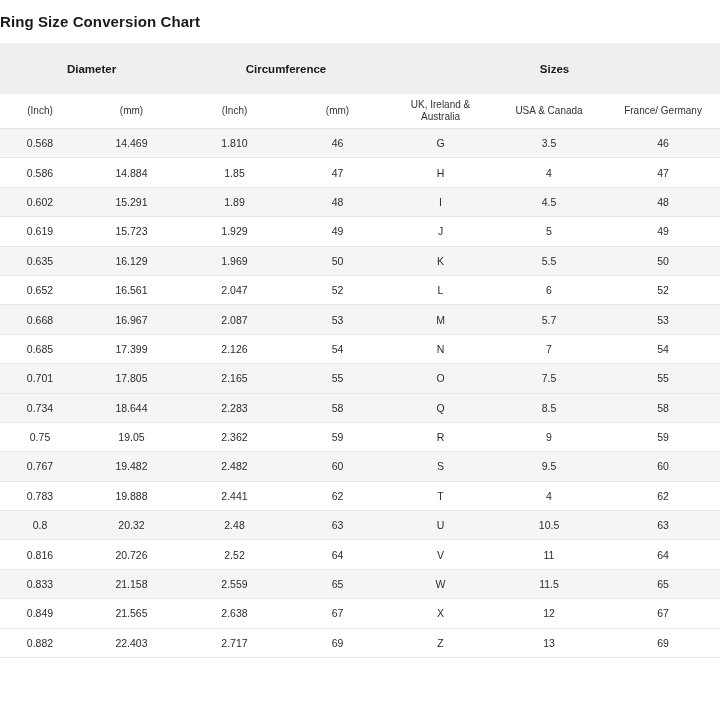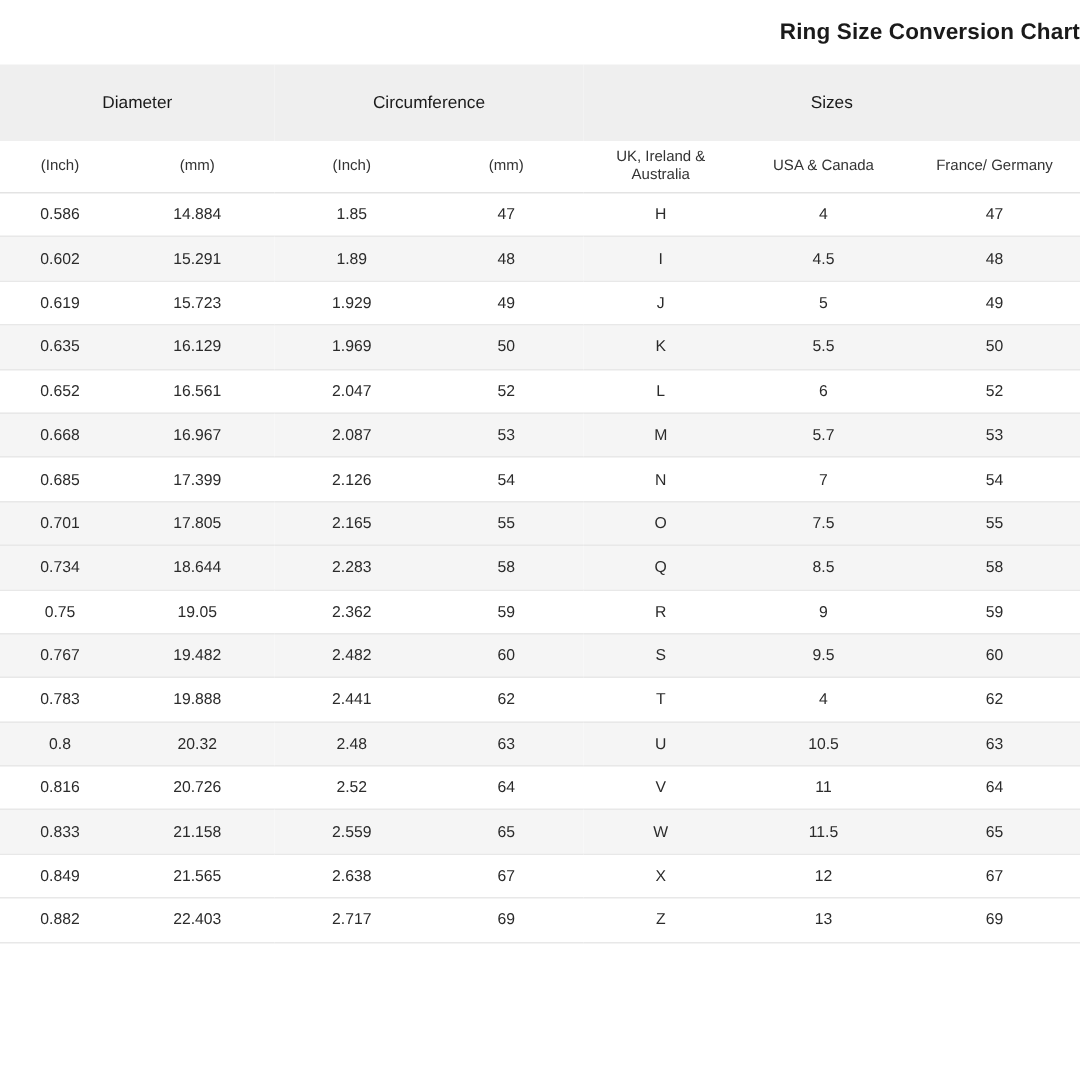--- a/index.html
+++ b/index.html
@@ -13,21 +13,21 @@
     font-family: "Liberation Sans", sans-serif;
     color: #1a1a1a;
     overflow: hidden;
   }
   .page {
     width: 720px;
     height: 720px;
     box-sizing: border-box;
   }
   .title {
-    text-align: right;
+    text-align: left;
     font-size: 15px;
     font-weight: bold;
     color: #1a1a1a;
     padding-top: 13px;
     padding-bottom: 13px;
     letter-spacing: 0.1px;
   }
   table.chart {
     width: 720px;
     border-collapse: collapse;
@@ -36,21 +36,21 @@
   table.chart td, table.chart th {
     text-align: center;
     vertical-align: middle;
     font-weight: normal;
     padding: 0;
   }
   
   tr.group-row th {
     height: 51px;
     font-size: 11.5px;
-    font-weight: normal;
+    font-weight: bold;
     color: #1a1a1a;
     background: #efefef;
     border: none;
   }
   
   tr.sub-row th {
     height: 34px;
     font-size: 10px;
     color: #333333;
     background: #ffffff;
@@ -105,20 +105,29 @@
         <th>(Inch)</th>
         <th>(mm)</th>
         <th>(Inch)</th>
         <th>(mm)</th>
         <th>UK, Ireland &amp; Australia</th>
         <th>USA &amp; Canada</th>
         <th>France/ Germany</th>
       </tr>
     </thead>
     <tbody id="table-body">
+        <tr class="data-row odd">
+          <td>0.568</td>
+          <td>14.469</td>
+          <td>1.810</td>
+          <td>46</td>
+          <td>G</td>
+          <td>3.5</td>
+          <td>46</td>
+        </tr>
         <tr class="data-row even">
           <td>0.586</td>
           <td>14.884</td>
           <td>1.85</td>
           <td>47</td>
           <td>H</td>
           <td>4</td>
           <td>47</td>
         </tr>
         <tr class="data-row odd">

